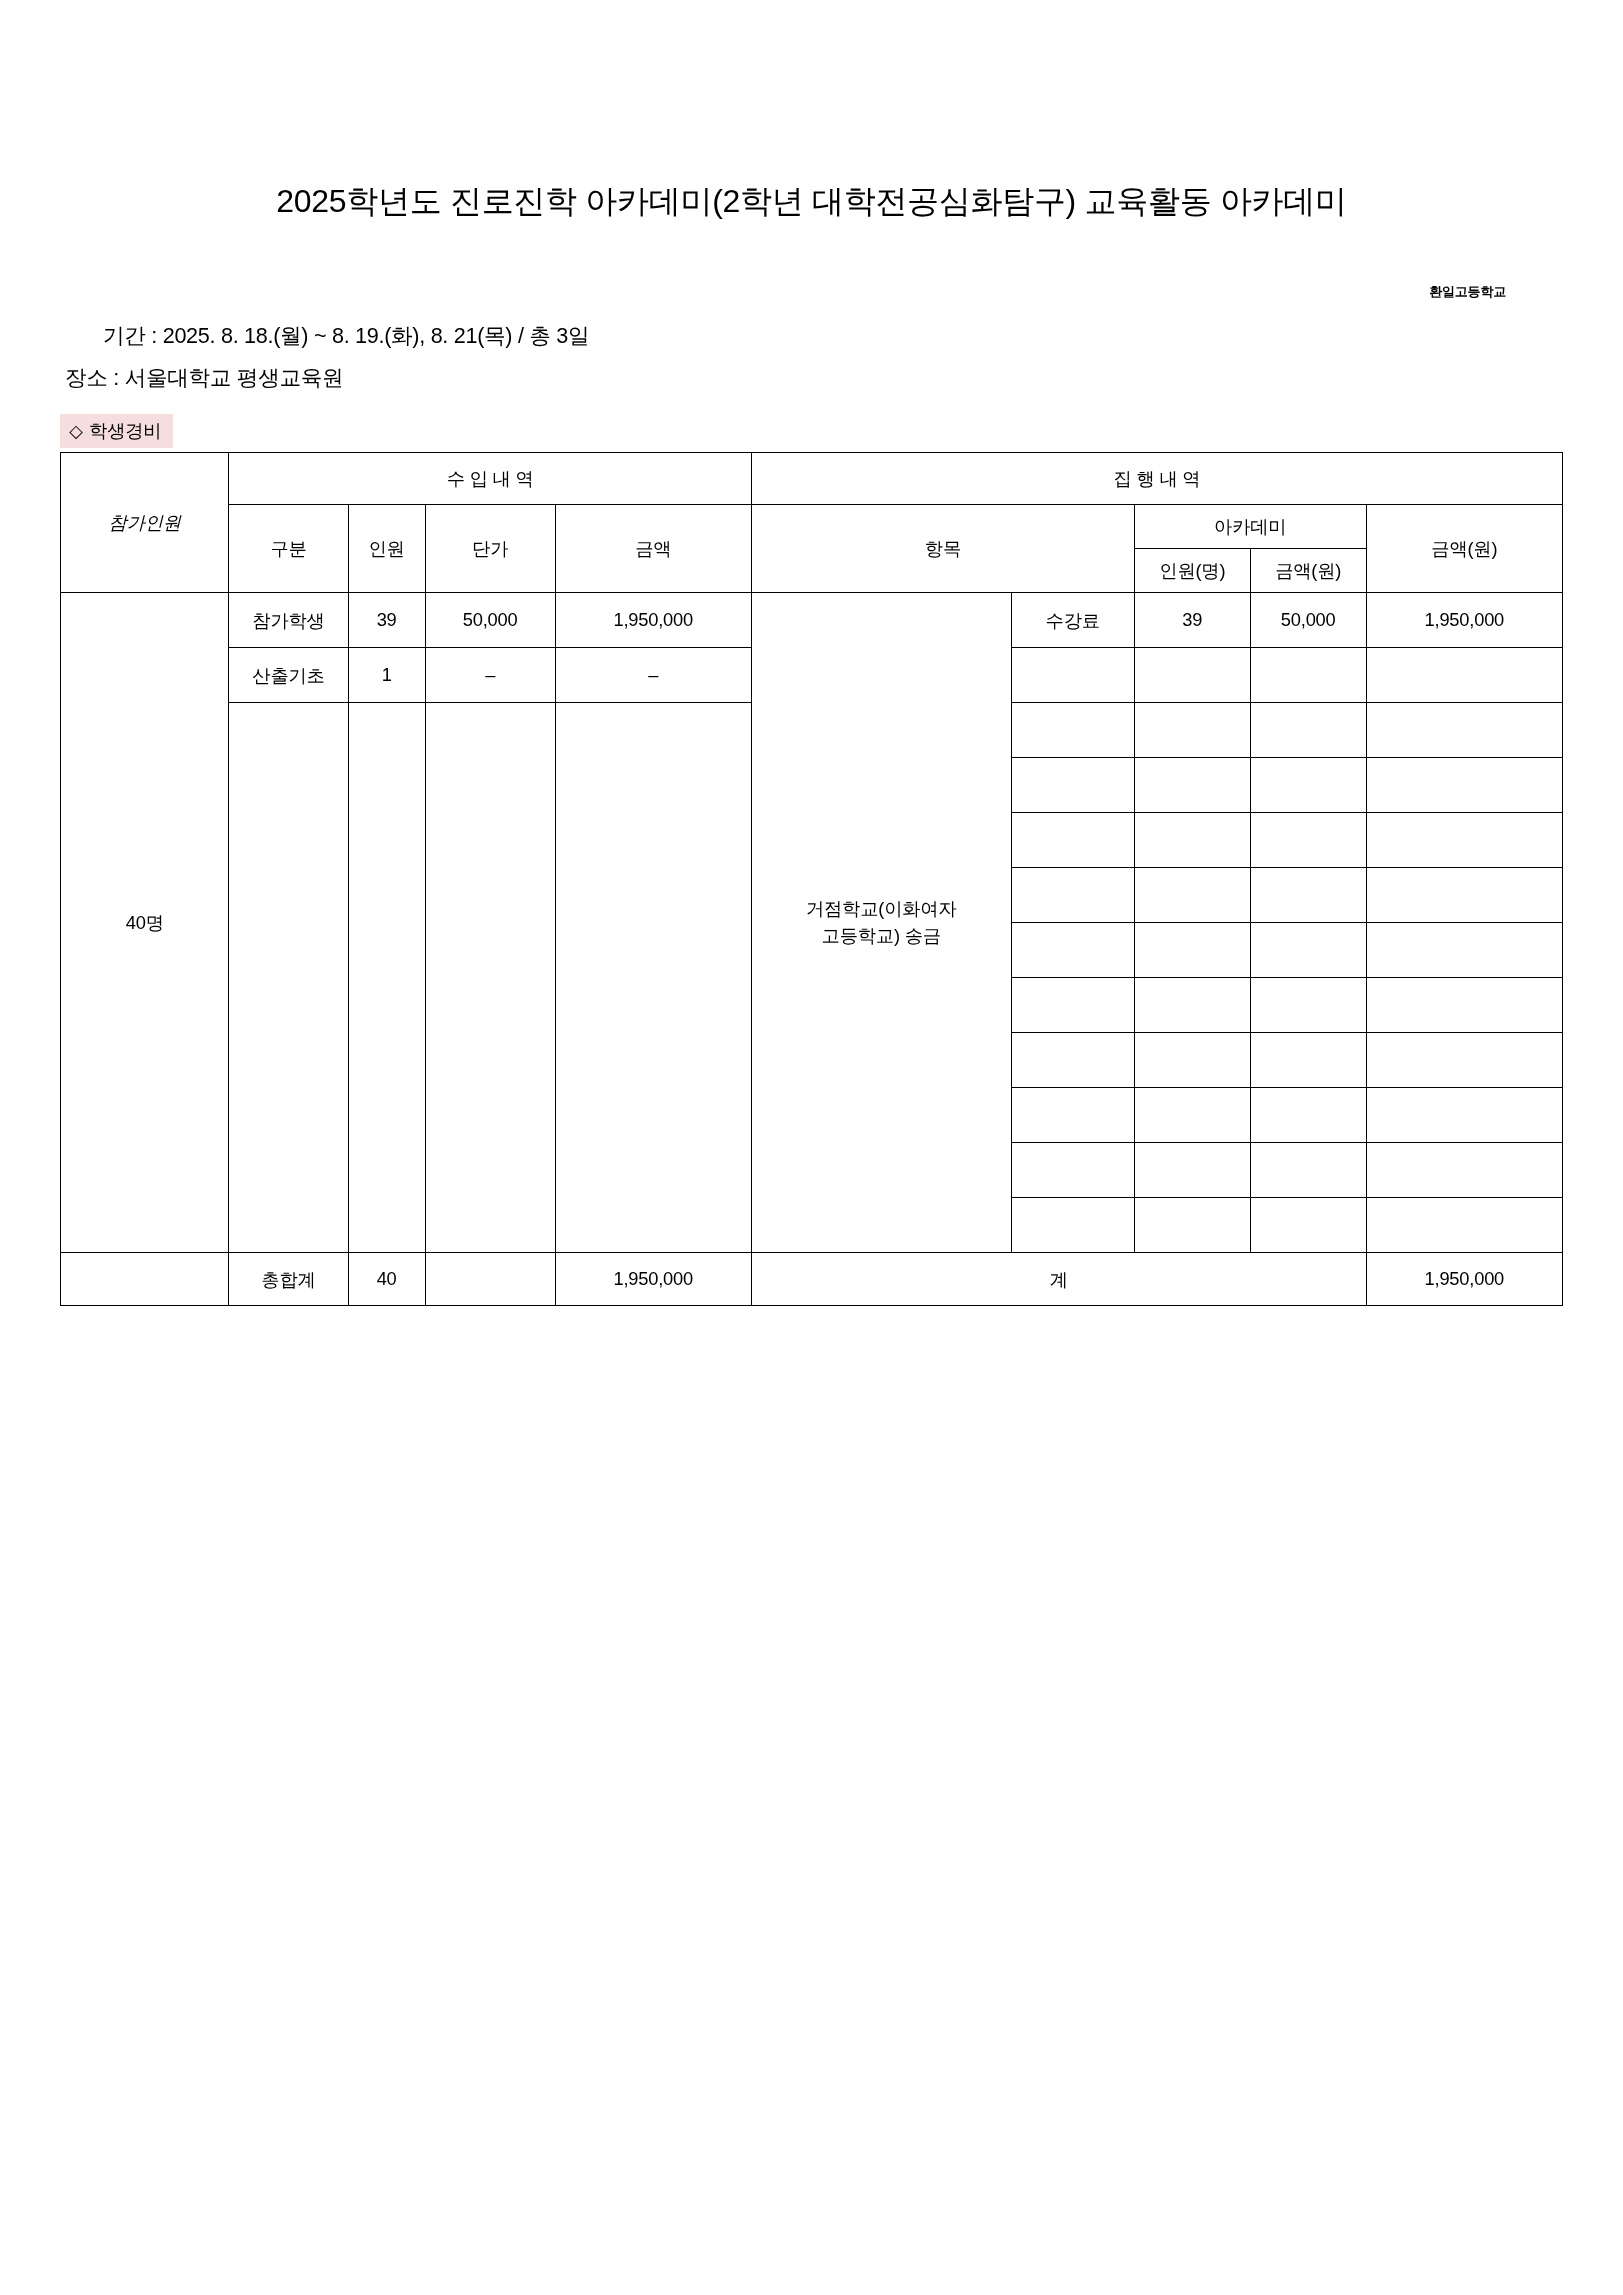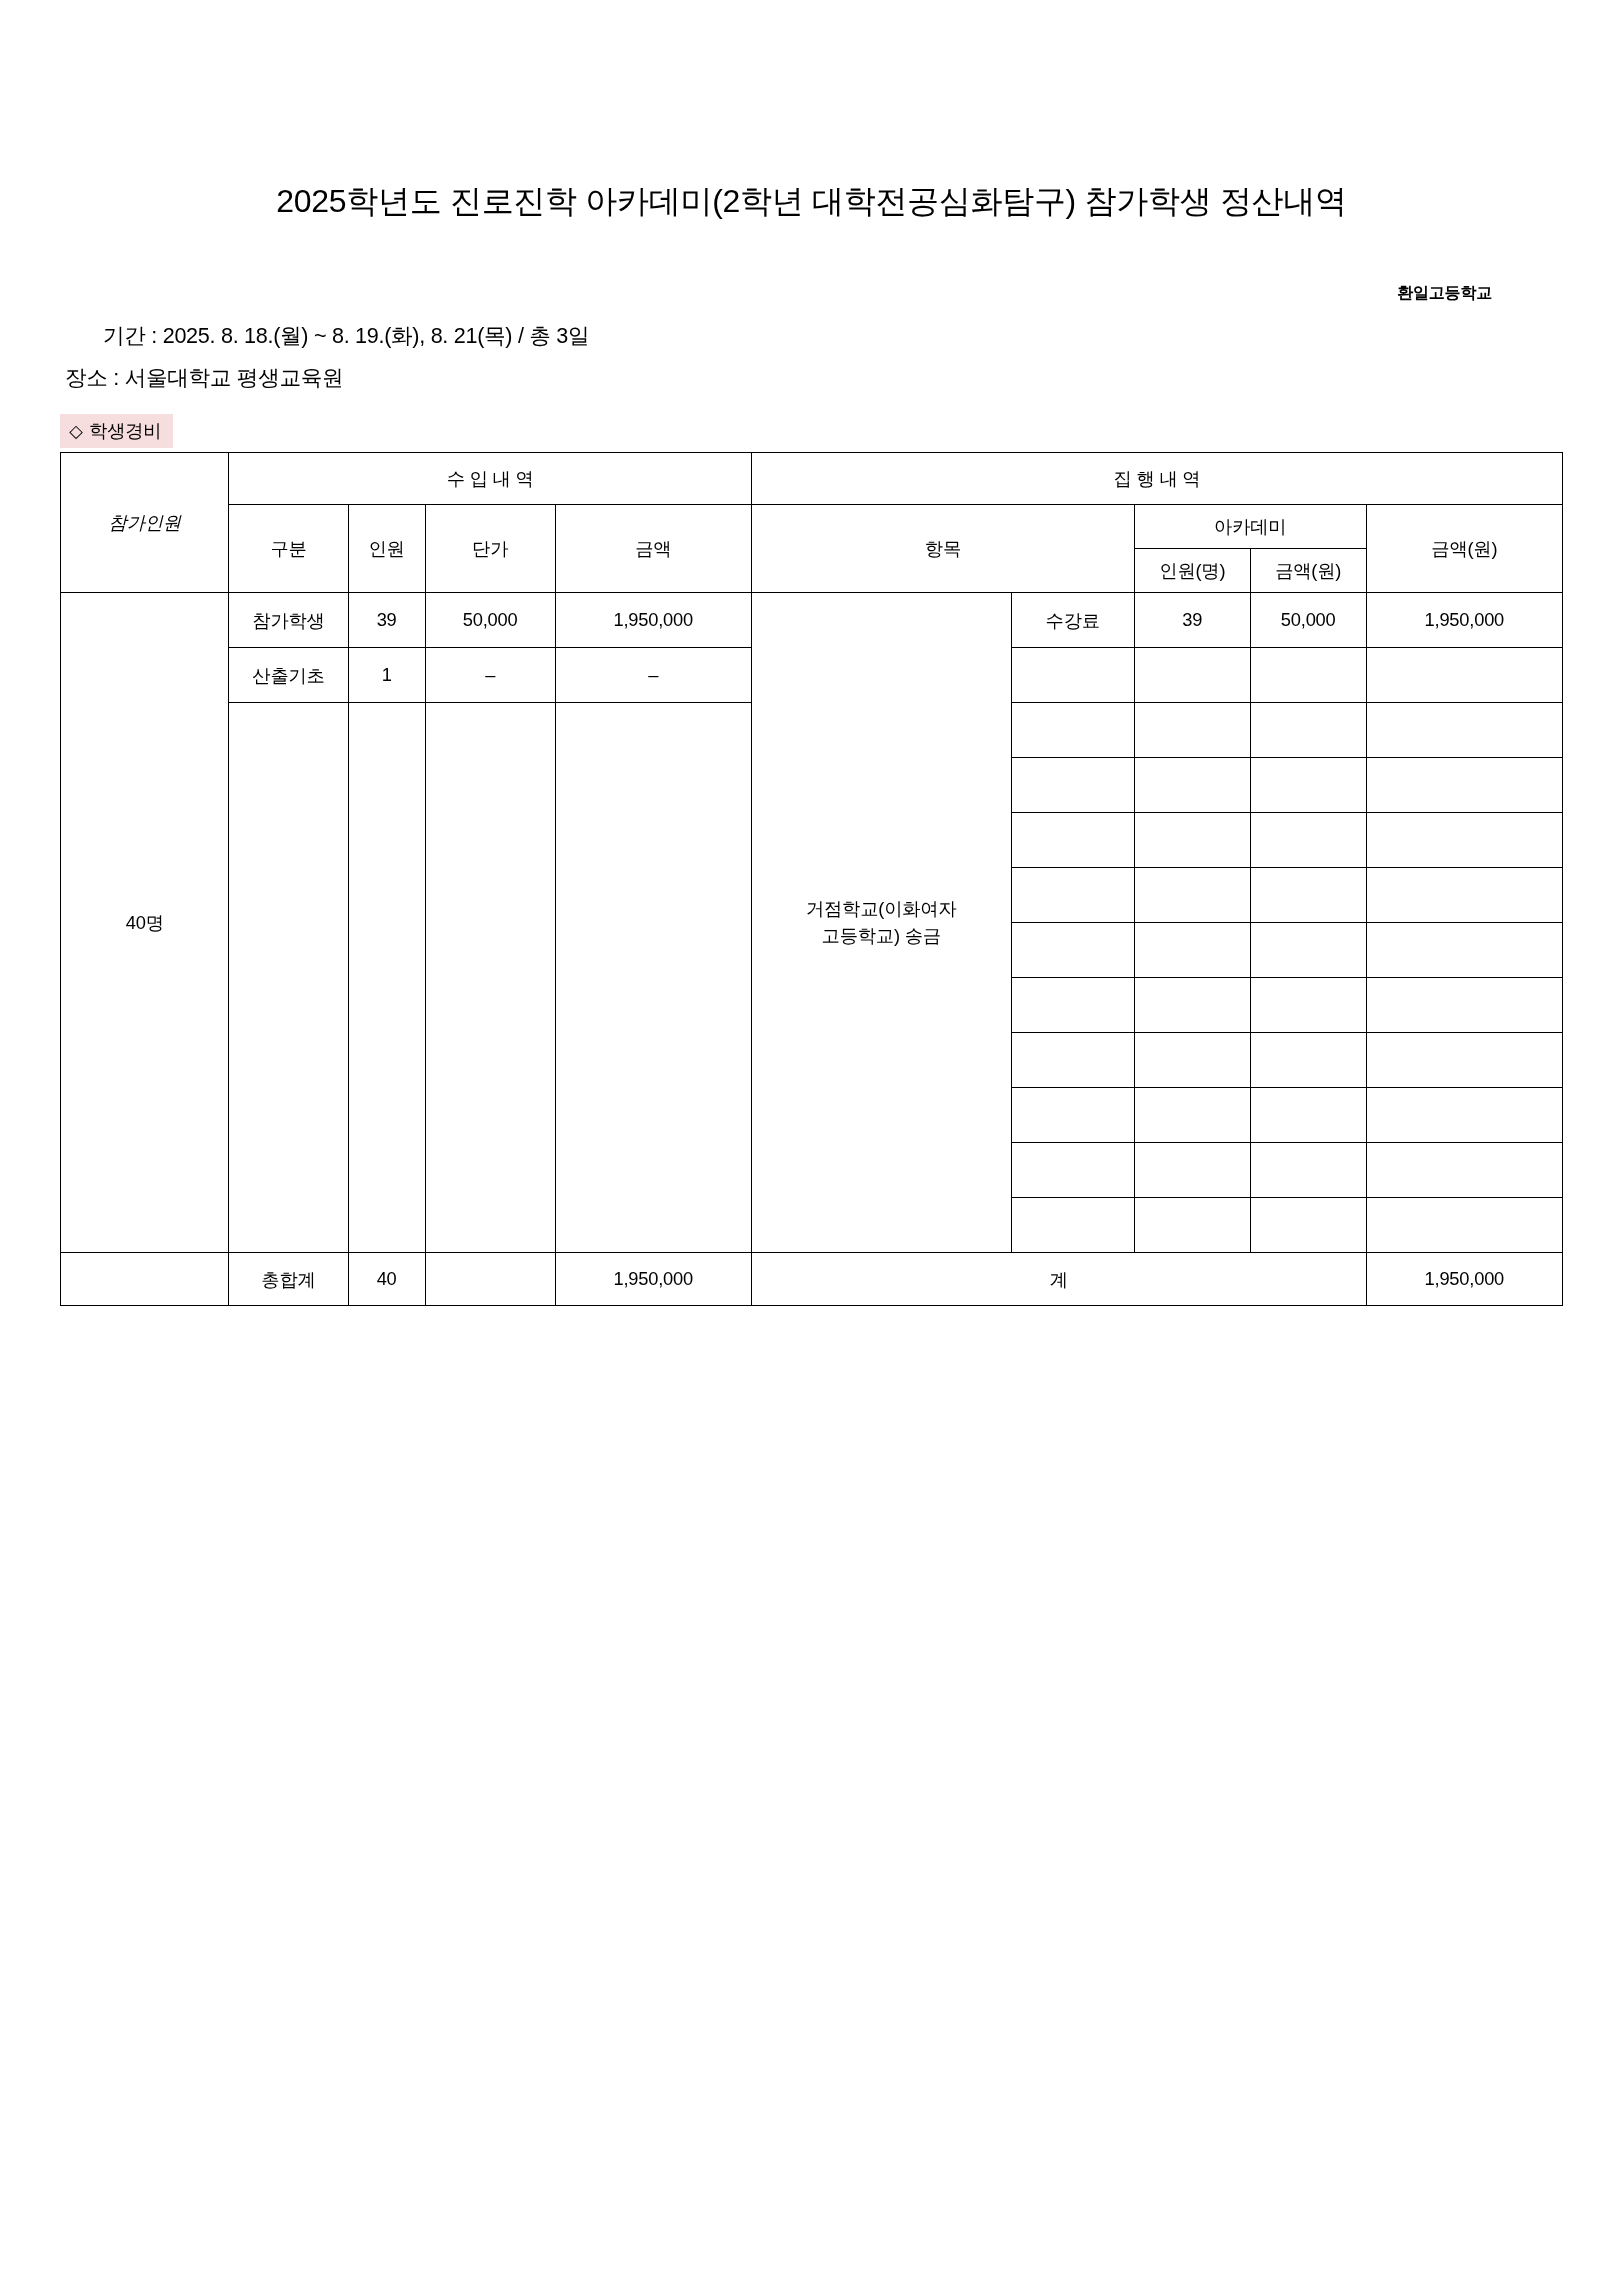--- a/index.html
+++ b/index.html
@@ -28,23 +28,23 @@
     top: 180px;
     width: 1623px;
     text-align: center;
     font-size: 32px;
     letter-spacing: -0.3px;
     font-weight: 400;
     white-space: nowrap;
   }
   .school-name {
     position: absolute;
-    right: 131px;
+    right: 117px;
     top: 283px;
-    font-size: 16px;
+    font-size: 13px;
     font-weight: bold;
     letter-spacing: -0.2px;
   }
   .meta-line {
     position: absolute;
     left: 65px;
     font-size: 21.6px;
     letter-spacing: -0.3px;
     white-space: nowrap;
   }
@@ -115,21 +115,21 @@
     font-size: 18.3px;
   }
   .bold { font-weight: bold; }
   .v-mid-big { font-size: 21.6px; }
 </style>
 </head>
 <body>
 
 <div class="page">
 
-  <div class="doc-title">2025학년도 진로진학 아카데미(2학년 대학전공심화탐구) 참가학생 정산내역</div>
+  <div class="doc-title">2025학년도 진로진학 아카데미(2학년 대학전공심화탐구) 교육활동 아카데미</div>
 
   <div class="school-name">환일고등학교</div>
 
   <div class="meta-line l1">기간 : 2025. 8. 18.(월) ~ 8. 19.(화), 8. 21(목) / 총 3일</div>
   <div class="meta-line l2">장소 : 서울대학교 평생교육원</div>
 
   <div class="section-tag">
     <span class="diamond">◇</span><span>학생경비</span>
   </div>
 

